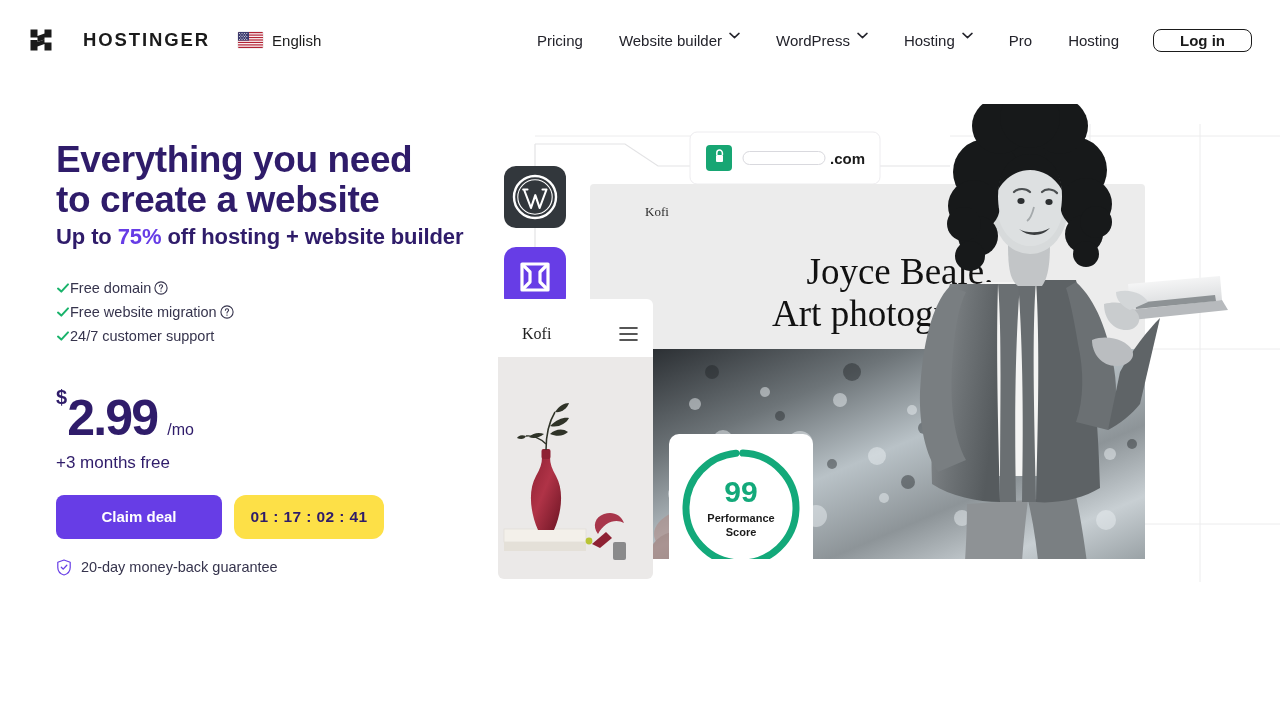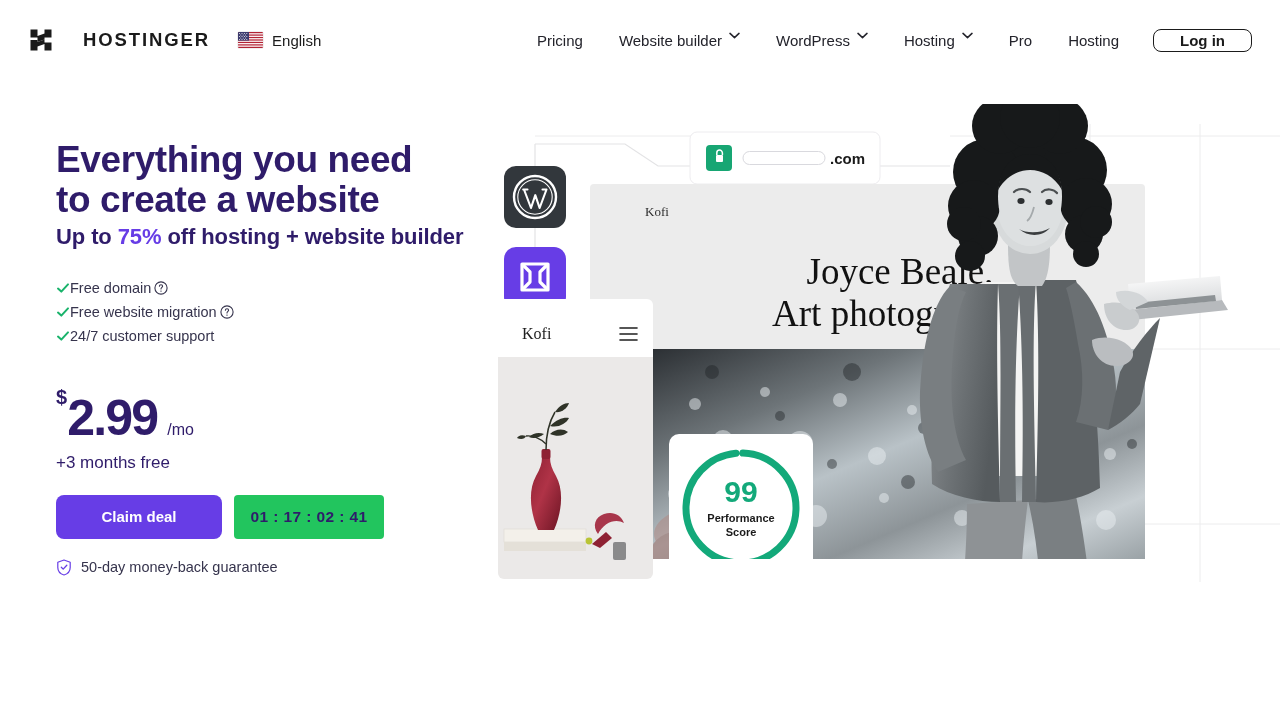--- a/index.html
+++ b/index.html
@@ -193,22 +193,22 @@
     border: none;
     border-radius: 8px;
     width: 166px;
     height: 44px;
     font-size: 15px;
     font-weight: 700;
     cursor: pointer;
     font-family: "Liberation Sans", sans-serif;
   }
   .timer {
-    background: #22c55e;
-    border-radius: 4px;
+    background: #fde047;
+    border-radius: 12px;
     width: 150px;
     height: 44px;
     display: flex;
     align-items: center;
     justify-content: center;
     font-size: 15.5px;
     font-weight: 700;
     color: #2f1c6a;
     letter-spacing: 0.4px;
   }
@@ -381,21 +381,21 @@
     <div class="cta-row">
       <button class="claim">Claim deal</button>
       <div class="timer">01 : 17 : 02 : 41</div>
     </div>
 
     <div class="guarantee">
       <svg class="shield" viewBox="0 0 16 17">
         <path d="M8 1 L14.2 3.3 V8.4 C14.2 12.2 11.4 14.9 8 16 C4.6 14.9 1.8 12.2 1.8 8.4 V3.3 Z" fill="none" stroke="#673de6" stroke-width="1.2" stroke-linejoin="round"></path>
         <path d="M5.3 8.2 L7.2 10.1 L10.8 6.2" fill="none" stroke="#673de6" stroke-width="1.3" stroke-linecap="round" stroke-linejoin="round"></path>
       </svg>
-      <span class="guarantee-label">50-day money-back guarantee</span>
+      <span class="guarantee-label">20-day money-back guarantee</span>
     </div>
   </div>
 
   <div class="hero-right">
     <svg class="hero-svg" viewBox="0 0 800 520">
       <defs>
         <clipPath id="clipMobile">
           <rect x="18" y="195" width="155" height="280" rx="6"></rect>
         </clipPath>
         <clipPath id="clipDesk">

